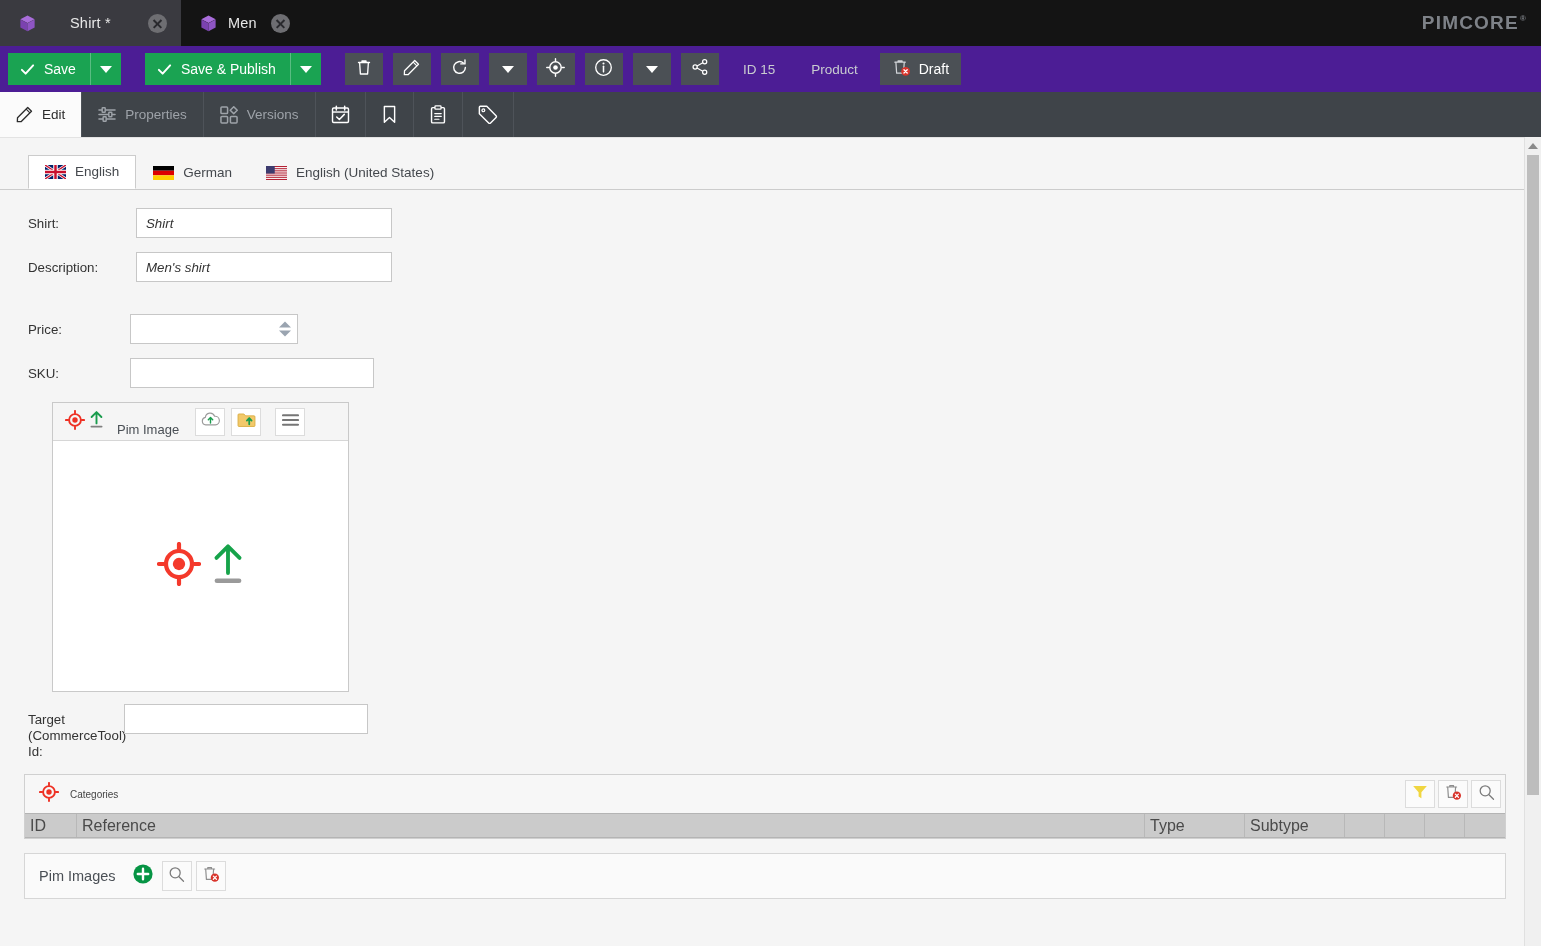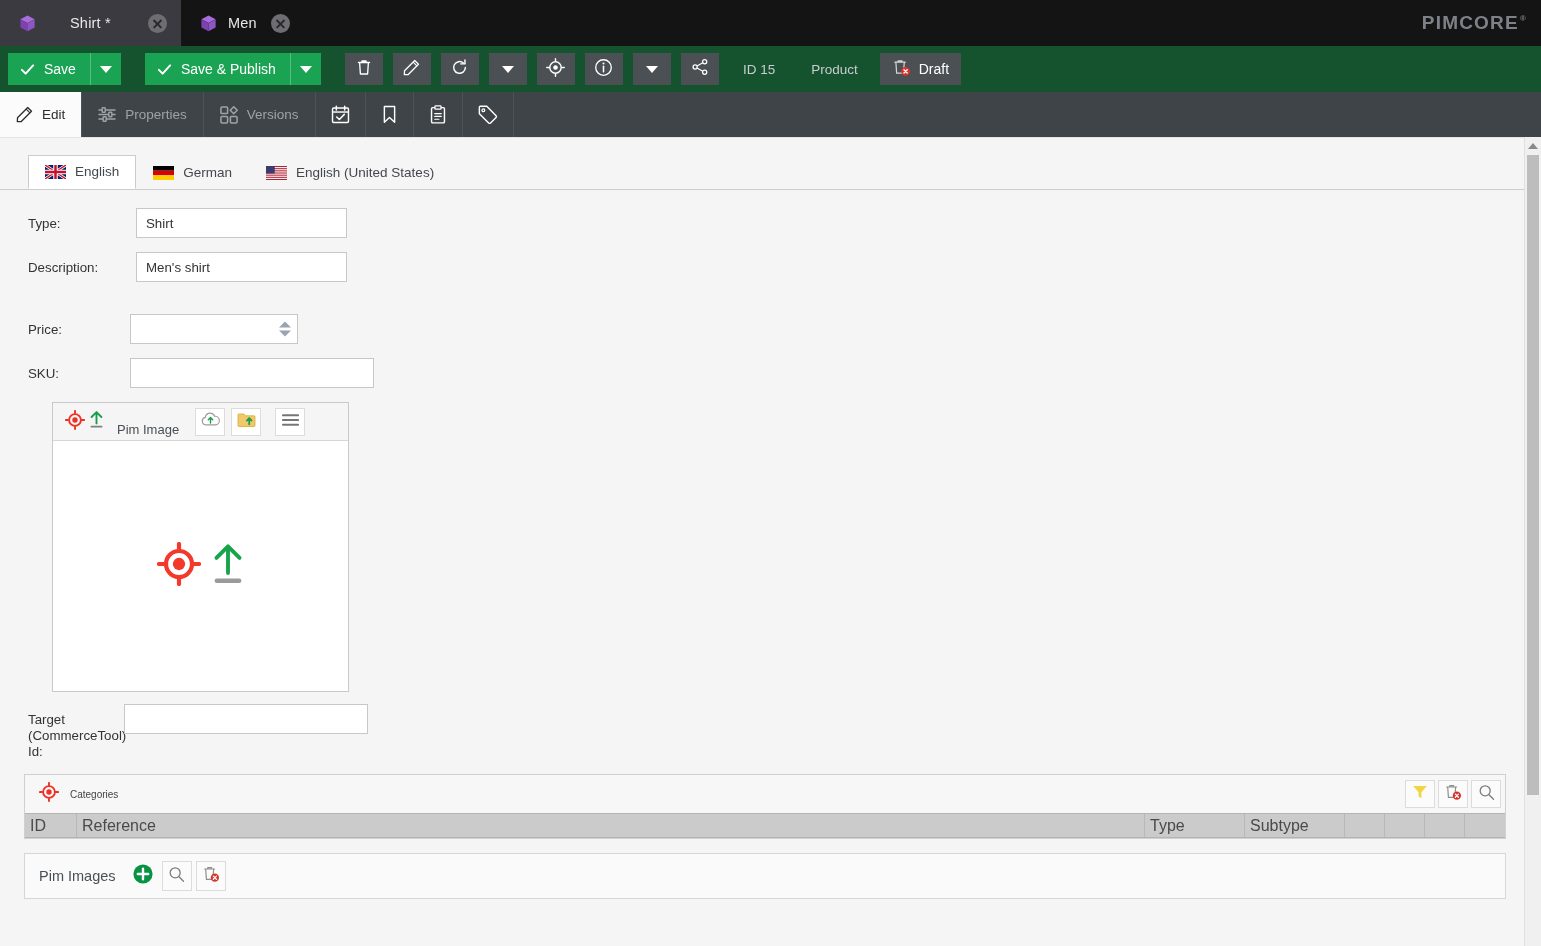--- a/index.html
+++ b/index.html
@@ -40,21 +40,21 @@
 
   .pimcore-logo {
     position: absolute; right: 14px; top: 50%; transform: translateY(-50%);
     color: #7e8288; font-size: 19px; letter-spacing: 1.2px;
     font-weight: 600; display: flex; align-items: baseline; gap: 1px;
   }
   .pimcore-logo .sup { font-size: 8px; position: relative; top: -8px; }
 
   
   .toolbar {
-    height: 46px; background: #14532d;
+    height: 46px; background: #4c1d95;
     display: flex; align-items: center; gap: 8px;
     padding: 0 8px;
   }
   .btn-green {
     display: flex; align-items: center; background: #1aa352;
     height: 32px; color: #fff; font-size: 14px;
     border: none; cursor: pointer; user-select: none;
   }
   .btn-green .main {
     display: flex; align-items: center; gap: 9px;
@@ -149,21 +149,21 @@
     font-size: 13.3px; color: #333; line-height: 16px;
     padding-top: 8px;
   }
   .flabel.w108 { width: 108px; flex: none; }
   .flabel.w102 { width: 102px; flex: none; }
   .txtinput {
     border: 1px solid #c7c7c7; background: #fff;
     height: 30px; font-size: 13.3px; color: #333;
     padding: 0 9px; font-family: inherit; outline: none;
   }
-  .txtinput.w248 { width: 211px; }
+  .txtinput.w248 { width: 256px; font-style: italic; }
   .txtinput.w244 { width: 244px; }
   .spin-wrap { position: relative; width: 168px; }
   .spin-wrap .txtinput { width: 100%; padding-right: 26px; }
   .spinners {
     position: absolute; right: 7px; top: 50%;
     transform: translateY(-50%);
     display: flex; flex-direction: column; gap: 3px;
   }
   .sp-up, .sp-dn { width: 0; height: 0; }
   .sp-up {
@@ -531,21 +531,21 @@
             <rect width="25" height="21.5" fill="#3C3B6E"></rect>
           </svg>
         </span>
         <span>English (United States)</span>
       </div>
     </div>
 
     <div class="form-area">
 
       <div class="frow">
-        <div class="flabel w108">Type:</div>
+        <div class="flabel w108">Shirt:</div>
         <input class="txtinput w248" type="text" value="Shirt" style="">
       </div>
 
       <div class="frow">
         <div class="flabel w108">Description:</div>
         <input class="txtinput w248" type="text" value="Men's shirt" style="">
       </div>
 
       <div style="height:18px"></div>
 

